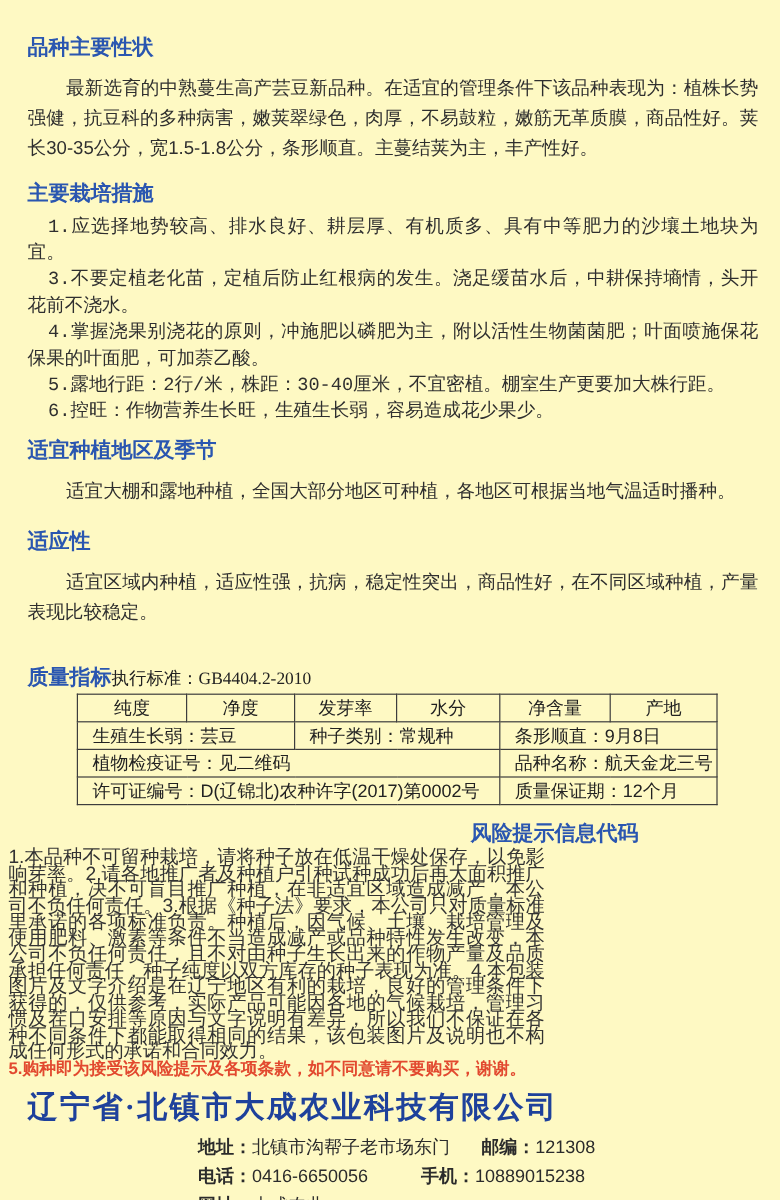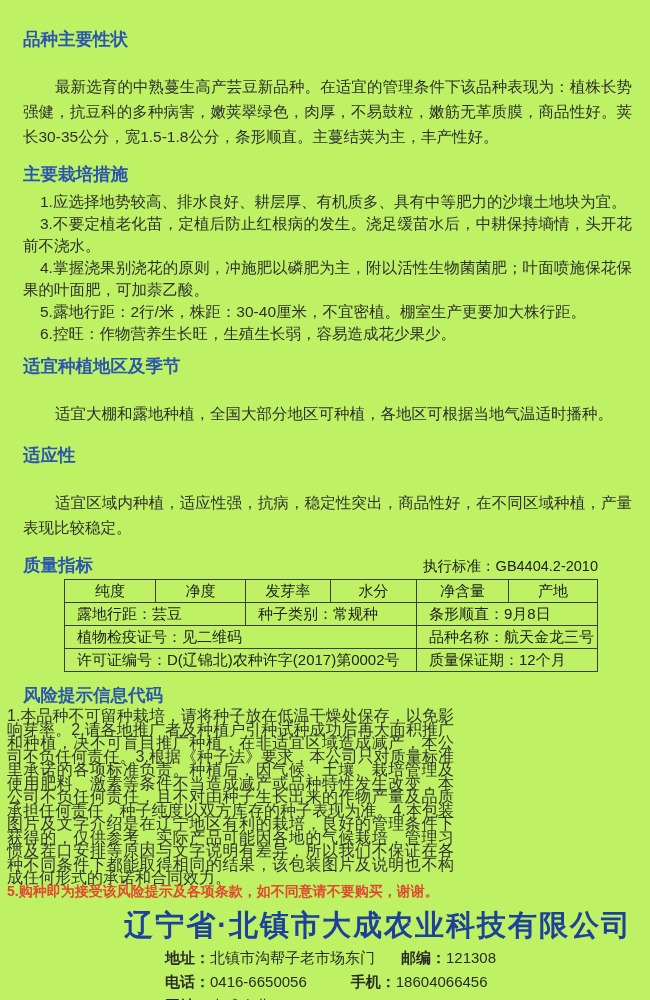--- a/index.html
+++ b/index.html
@@ -2,57 +2,57 @@
 <html><head>
 <meta charset="utf-8">
 <style>
   html, body { margin: 0; padding: 0; background: #ffffff; }
   .page {
     position: relative;
     width: 650px;
     height: 1000px;
     box-sizing: border-box;
     padding: 28px 18px 0 23px;
-    background: #bef264;
+    background: #fef9c3;
     font-family: "Liberation Sans", sans-serif;
     color: #2f2f2f;
     overflow: hidden;
   }
   .sec-heading {
     color: #2a56b0;
     font-size: 17.5px;
     font-weight: bold;
     line-height: 22px;
     margin: 0;
   }
   .body-para {
     font-size: 15.5px;
     line-height: 25px;
     text-align: justify;
     text-indent: 32px;
-    margin: 24px 0 0 0;
+    margin: 11px 0 0 0;
     color: #2f2f2f;
   }
   .list-para {
     font-size: 15.5px;
     line-height: 22px;
     text-align: justify;
     text-indent: 17px;
     margin: 0;
     color: #2f2f2f;
   }
   .mt10 { margin-top: 10px; }
   .mt14 { margin-top: 14px; }
   .mt18 { margin-top: 18px; }
-  .cultivation-list { margin-top: 6px; }
+  .cultivation-list { margin-top: 6px; font-family: Liberation Mono, monospace; }
   .quality-row {
     display: flex;
     align-items: flex-end;
-    justify-content: space-between;
-    margin-top: 14px;
+    margin-top: 30px;
+    font-family: Liberation Serif, serif;
   }
   .standard-label {
     font-size: 14.5px;
     color: #222222;
     margin-right: 34px;
   }
   table.quality-table {
     border-collapse: collapse;
     margin: 3px 0 0 41px;
     width: 533px;
@@ -68,46 +68,46 @@
     white-space: nowrap;
     overflow: hidden;
   }
   table.quality-table td.left {
     text-align: left;
     padding-left: 12px;
   }
   .risk-row {
     display: flex;
     align-items: baseline;
-    justify-content: flex-start;
+    justify-content: flex-end;
     margin-top: 12px;
   }
-  .info-heading-wrap { margin-right: 80px; }
+  .info-heading-wrap { margin-right: 100px; }
   .risk-text {
     width: 447px;
     margin: 3px 0 0 -16px;
     font-size: 16px;
     line-height: 13.5px;
     text-align: justify;
     color: #333333;
   }
   .risk-red {
     width: 460px;
     margin: 0 0 0 -16px;
     font-size: 14px;
     line-height: 13.5px;
     color: #e2492f;
     font-weight: bold;
   }
   .company-name {
     margin-top: 9px;
-    text-align: right;
-    font-family: Liberation Sans, sans-serif;
+    text-align: left;
+    font-family: Liberation Serif, serif;
     font-weight: bold;
-    font-size: 29px;
+    font-size: 25px;
     line-height: 36px;
     letter-spacing: 2px;
     color: #1e419b;
   }
   .address-block {
     margin: 3px 0 0 142px;
     font-size: 15px;
     line-height: 24px;
     color: #2b2b2b;
   }
@@ -155,21 +155,21 @@
     <tbody>
         <tr>
       <td>纯度</td>
       <td>净度</td>
       <td>发芽率</td>
       <td>水分</td>
       <td>净含量</td>
       <td>产地</td>
     </tr>
     <tr>
-      <td class="left" colspan="2">露地行距：芸豆</td>
+      <td class="left" colspan="2">生殖生长弱：芸豆</td>
       <td class="left" colspan="2">种子类别：常规种</td>
       <td class="left" colspan="2">条形顺直：9月8日</td>
     </tr>
     <tr>
       <td class="left" colspan="4">植物检疫证号：见二维码</td>
       <td class="left" colspan="2">品种名称：航天金龙三号</td>
     </tr>
     <tr>
       <td class="left" colspan="4">许可证编号：D(辽锦北)农种许字(2017)第0002号</td>
       <td class="left" colspan="2">质量保证期：12个月</td>
@@ -186,20 +186,20 @@
   <p class="risk-text">1.本品种不可留种栽培，请将种子放在低温干燥处保存，以免影响芽率。2.请各地推广者及种植户引种试种成功后再大面积推广和种植，决不可盲目推广种植，在非适宜区域造成减产，本公司不负任何责任。3.根据《种子法》要求，本公司只对质量标准里承诺的各项标准负责。种植后，因气候、土壤、栽培管理及使用肥料、激素等条件不当造成减产或品种特性发生改变，本公司不负任何责任，且不对由种子生长出来的作物产量及品质承担任何责任，种子纯度以双方库存的种子表现为准。4.本包装图片及文字介绍是在辽宁地区有利的栽培，良好的管理条件下获得的，仅供参考，实际产品可能因各地的气候栽培，管理习惯及茬口安排等原因与文字说明有差异，所以我们不保证在各种不同条件下都能取得相同的结果，该包装图片及说明也不构成任何形式的承诺和合同效力。</p>
   <p class="risk-red">5.购种即为接受该风险提示及各项条款，如不同意请不要购买，谢谢。</p>
 
   <div class="company-name">辽宁省·北镇市大成农业科技有限公司</div>
 
   <div class="address-block">
     <div>
       <span class="lbl">地址：</span><span>北镇市沟帮子老市场东门</span><span class="gap"></span><span class="lbl">邮编：</span><span>121308</span>
     </div>
     <div>
-      <span class="lbl">电话：</span><span>0416-6650056</span><span class="gap-wide"></span><span class="lbl">手机：</span><span>18604066456</span>
+      <span class="lbl">电话：</span><span>0416-6650056</span><span class="gap-wide"></span><span class="lbl">手机：</span><span>10889015238</span>
     </div>
     <div>
       <span class="lbl">网址：</span><span>大成农业.com</span>
     </div>
   </div>
 
 </div>
 
 </body></html>

